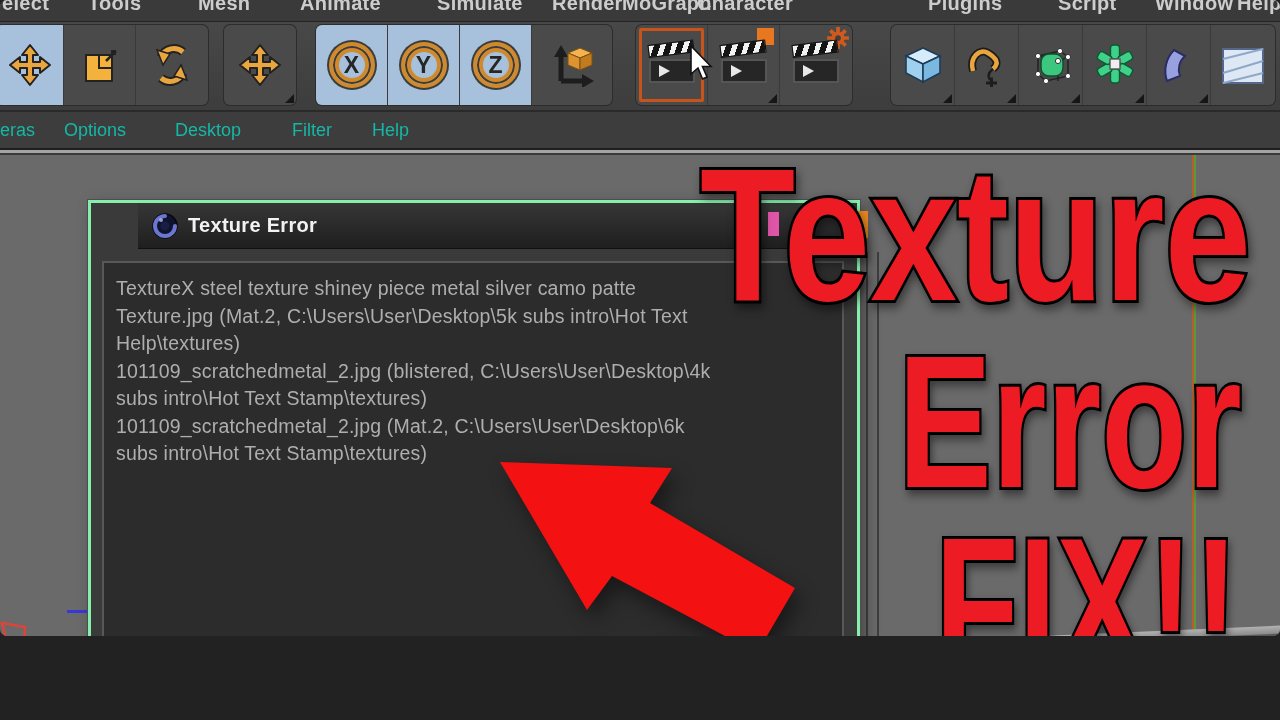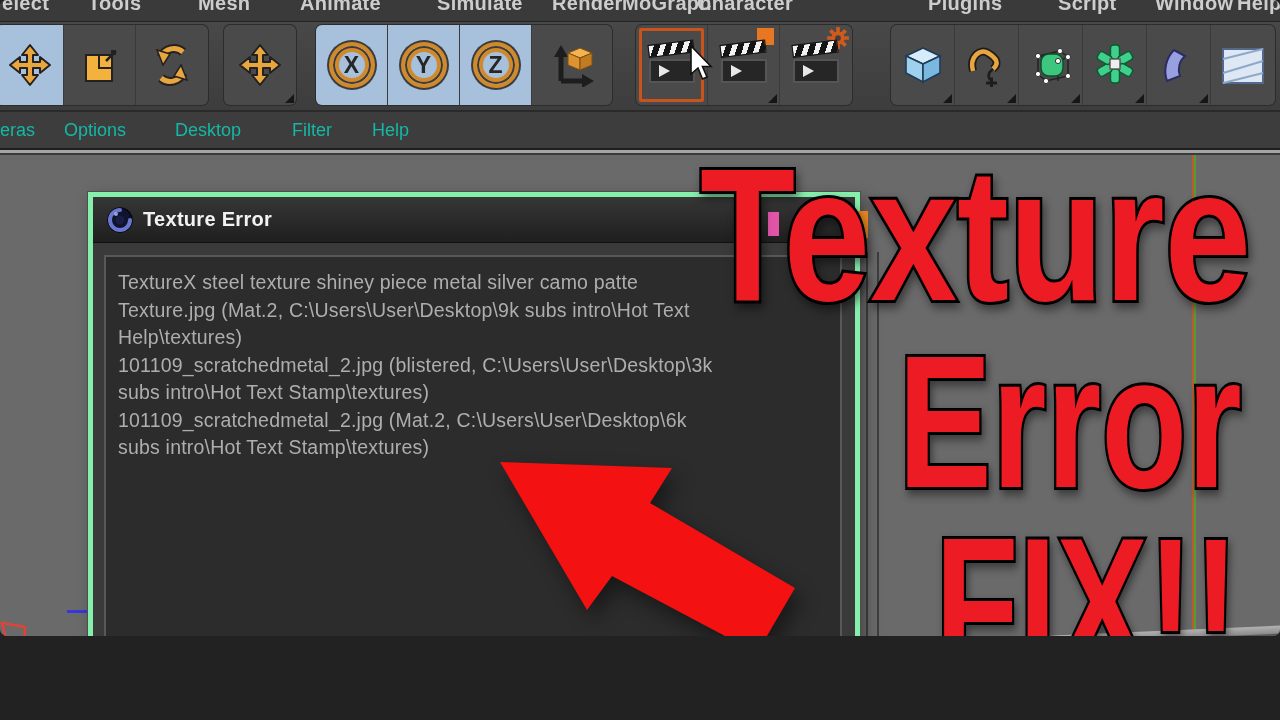--- a/index.html
+++ b/index.html
@@ -43,23 +43,23 @@
   .mb2 { position:absolute; top:112px; left:0; width:1280px; height:36px;
          background:#3d3d3d; z-index:3; }
   .mb2 span { position:absolute; top:0; line-height:36px; font-size:18px;
               color:#14b8a6; white-space:nowrap; }
   .mb2-sep1 { position:absolute; top:148px; left:0; width:1280px; height:2px; background:#1e1e1e; z-index:3; }
   .mb2-sep2 { position:absolute; top:150px; left:0; width:1280px; height:3px; background:#a5a5a5; z-index:3; }
   .mb2-sep3 { position:absolute; top:153px; left:0; width:1280px; height:2px; background:#3a3a3a; z-index:3; }
   
   .vline { position:absolute; z-index:1; }
   
-  .dialog { position:absolute; left:88px; top:192px; width:772px; height:520px;
-            background:#3a3a3a; border:5px solid #86efac;
-            box-shadow:0 0 0 1px #4e4e4e, 5px 5px 14px rgba(0,0,0,.35); z-index:2; }
+  .dialog { position:absolute; left:88px; top:200px; width:772px; height:520px;
+            background:#3a3a3a; border:3px solid #86efac;
+            box-shadow:0 0 0 1px #4e4e4e, 5px 5px 14px rgba(0,0,0,.35); z-index:2;padding-left:47px; }
   .dlg-title { height:46px; background:linear-gradient(#363636,#1f1f1f);
                border-bottom:1px solid #101010; display:flex; align-items:center; padding-left:14px; }
   .dlg-title-text { color:#f2f2f2; font-size:20px; font-weight:bold; margin-left:10px; letter-spacing:.3px; }
   .dlg-body { position:absolute; left:11px; right:13px; top:58px; bottom:-2px;
               background:#2c2c2c; border:2px solid #585858; border-bottom:none;
               padding:12px 0 0 12px; overflow:hidden; }
   .errline { white-space:nowrap; color:#aeaeae; font-size:19.5px; line-height:27.5px; letter-spacing:.2px; }
   
   .bigred { position:absolute; z-index:6; font-weight:bold; font-size:190px; line-height:1;
             color:#ed1c24; -webkit-text-stroke:6px #000; paint-order:stroke fill;
@@ -297,23 +297,23 @@
       <svg width="26" height="26" viewBox="0 0 26 26">
         <circle cx="13" cy="13" r="12" fill="#10132e" stroke="#05060f" stroke-width="1.5"></circle>
         <path d="M13 3 a10 10 0 1 0 10 10" fill="none" stroke="#6b77cf" stroke-width="4" stroke-linecap="round"></path>
         <circle cx="13" cy="13" r="4.5" fill="#1a1d44"></circle>
         <circle cx="9" cy="7" r="2" fill="#aab4ee" opacity="0.85"></circle>
       </svg>
       <span class="dlg-title-text">Texture Error</span>
     </div>
     <div class="dlg-body">
       <div class="errline">TextureX steel texture shiney piece metal silver camo patte</div>
-      <div class="errline">Texture.jpg (Mat.2, C:\Users\User\Desktop\9k subs intro\Hot Text</div>
+      <div class="errline">Texture.jpg (Mat.2, C:\Users\User\Desktop\5k subs intro\Hot Text</div>
       <div class="errline">Help\textures)</div>
-      <div class="errline">101109_scratchedmetal_2.jpg (blistered, C:\Users\User\Desktop\3k</div>
+      <div class="errline">101109_scratchedmetal_2.jpg (blistered, C:\Users\User\Desktop\4k</div>
       <div class="errline">subs intro\Hot Text Stamp\textures)</div>
       <div class="errline">101109_scratchedmetal_2.jpg (Mat.2, C:\Users\User\Desktop\6k</div>
       <div class="errline">subs intro\Hot Text Stamp\textures)</div>
     </div>
   </div>
 
   <div class="swatch" style="left:768px; top:212px; width:11px; height:24px; background:#e055a8;"></div>
   <div class="swatch" style="left:851px; top:211px; width:17px; height:27px; background:#e8861f;"></div>
 
   <svg class="arrow-layer" width="1280" height="720" viewBox="0 0 1280 720">

